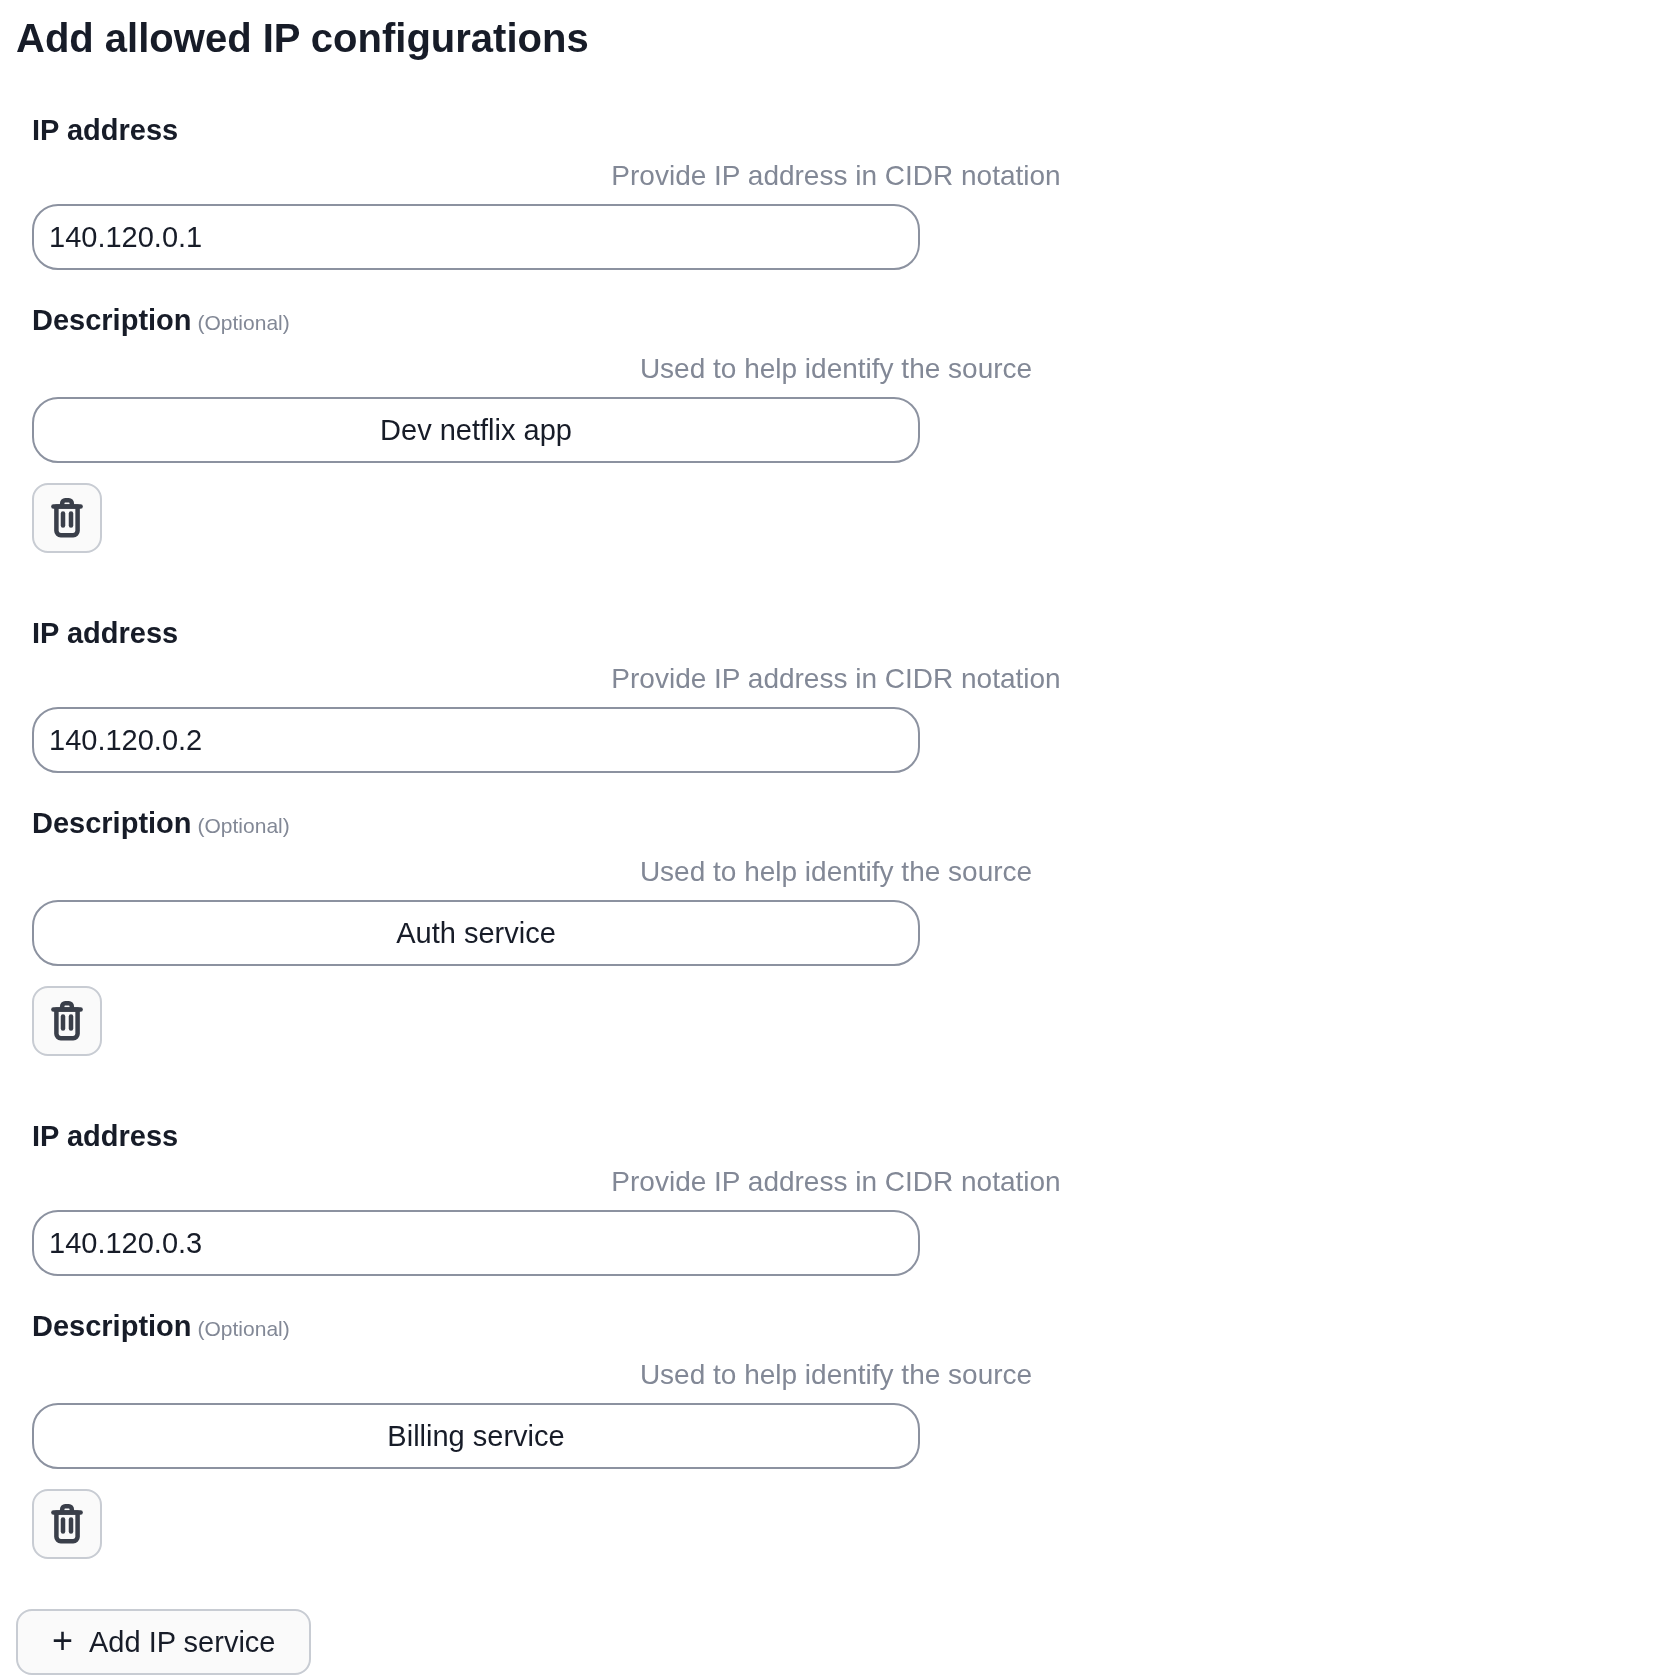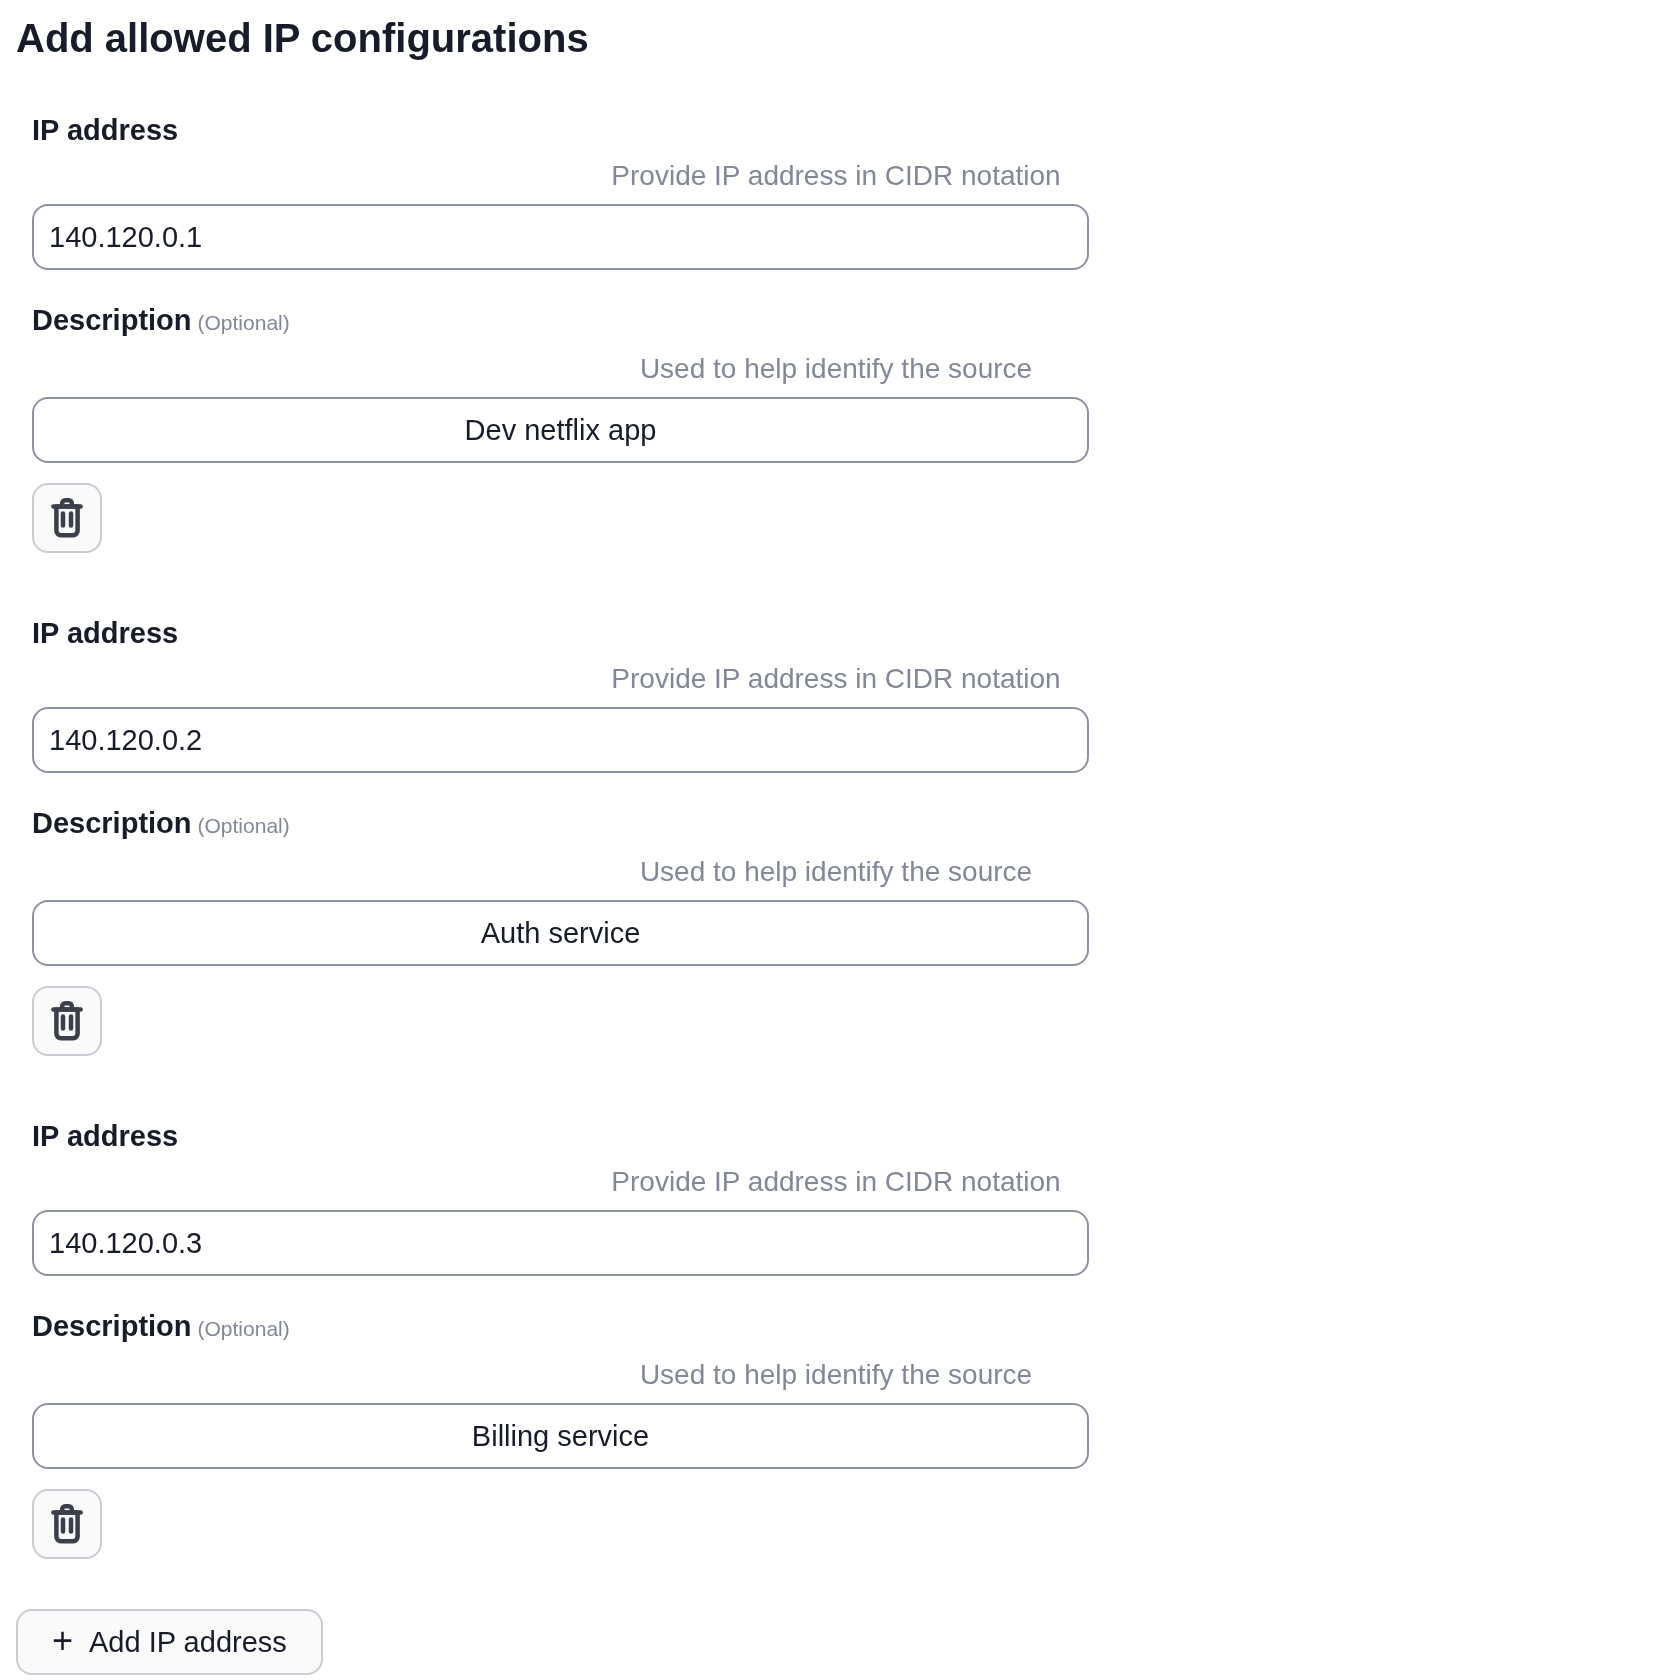--- a/index.html
+++ b/index.html
@@ -42,24 +42,24 @@
   .helper {
     font-size: 28px;
     line-height: 36px;
     color: var(--muted, #828896);
     margin: 0 0 10px 0;
     text-align: center;
   }
 
   .text-input {
     display: block;
-    width: 1057px;
+    width: 888px;
     height: 66px;
     border: 2px solid var(--input-border, #8c92a0);
-    border-radius: 16px;
+    border-radius: 26px;
     background: #ffffff;
     color: var(--text, #171c28);
     font-family: inherit;
     font-size: 29px;
     padding: 0 15px;
     margin: 0 0 32px 0;
     outline: none;
   }
   .text-input.desc { margin-bottom: 20px; text-align: center; }
 
@@ -161,17 +161,17 @@
       <path d="M1.2 4.7 H14.8"></path>
       <path d="M2.7 4.7 h10.6 v12.2 a2.2 2.2 0 0 1 -2.2 2.2 H4.9 a2.2 2.2 0 0 1 -2.2 -2.2 Z"></path>
       <path d="M6 8.3 v6"></path>
       <path d="M10 8.3 v6"></path>
     </svg>
   </button>
 </section>
 
 <button type="button" class="add-button">
   <span class="plus-glyph">+</span>
-  <span>Add IP address</span>
+  <span>Add IP service</span>
 </button>
 
 
 
 
 </body></html>

